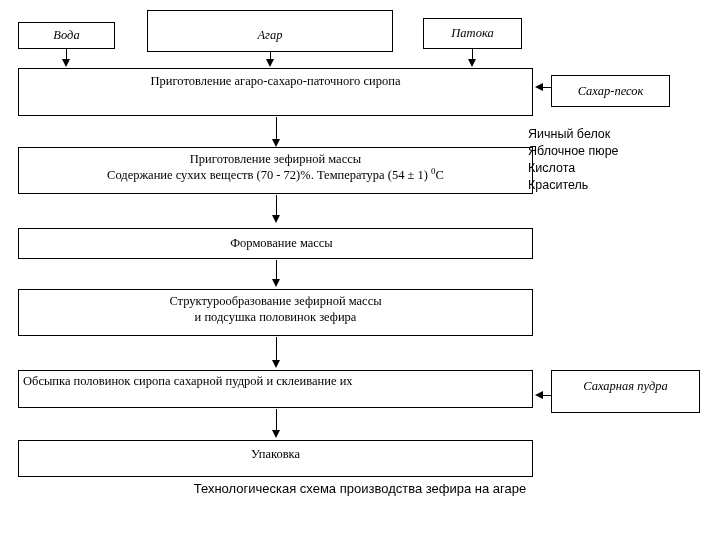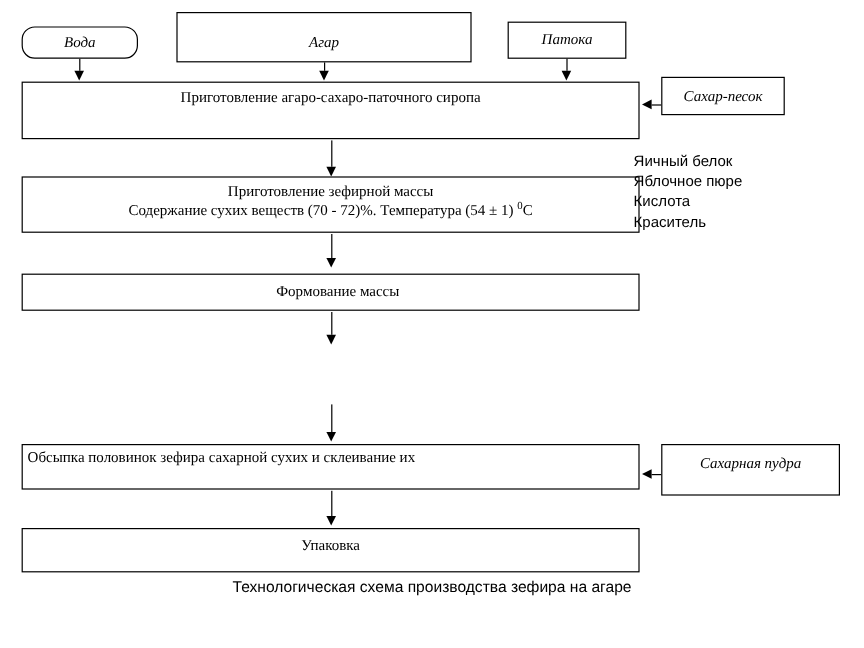--- a/index.html
+++ b/index.html
@@ -57,21 +57,21 @@
     text-align: center;
     font-family: "Liberation Sans", "DejaVu Sans", sans-serif;
     font-size: 13px;
   }
 </style>
 </head>
 <body>
 
 <div id="canvas">
 
-  <div class="box lbl-italic" style="left:18px; top:22px; width:97px; height:27px;border-radius:11px;">
+  <div class="box lbl-italic" style="left:18px; top:22px; width:97px; height:27px;">
     <span>Вода</span>
   </div>
 
   <div class="box lbl-italic" style="left:147px; top:10px; width:246px; height:42px; align-items:center; padding-top:9px; box-sizing:border-box;">
     <span>Агар</span>
   </div>
 
   <div class="box lbl-italic" style="left:423px; top:18px; width:99px; height:31px;">
     <span>Патока</span>
   </div>
@@ -79,21 +79,21 @@
   <div class="arrow-v" style="left:66px; top:49px; height:10px;"></div>
   <div class="arrow-v" style="left:270px; top:52px; height:7px;"></div>
   <div class="arrow-v" style="left:472px; top:49px; height:10px;"></div>
 
   <div class="box proc" style="left:18px; top:68px; width:515px; height:48px; padding-top:5px;">
     <div class="inner">
       <div>Приготовление агаро-сахаро-паточного сиропа</div>
     </div>
   </div>
 
-  <div class="box lbl-italic" style="left:551px; top:64px; width:103px; height:32px;">
+  <div class="box lbl-italic" style="left:551px; top:75px; width:119px; height:32px;">
     <span>Сахар-песок</span>
   </div>
   <div class="arrow-h" style="left:543px; top:87px; width:8px;"></div>
 
   <div class="arrow-v" style="left:276px; top:117px; height:22px;"></div>
 
   <div class="box proc" style="left:18px; top:147px; width:515px; height:47px; padding-top:4px;">
     <div class="inner">
       <div>Приготовление зефирной массы</div>
       <div><span>Содержание сухих веществ (70 - 72)%. Температура (54 ± 1) </span><sup>0</sup><span>С</span></div>
@@ -108,25 +108,31 @@
   </div>
 
   <div class="arrow-v" style="left:276px; top:195px; height:20px;"></div>
 
   <div class="box proc" style="left:18px; top:228px; width:515px; height:31px; display:flex; align-items:center; justify-content:center;padding-left:12px;">
     <div class="inner">Формование массы</div>
   </div>
 
   <div class="arrow-v" style="left:276px; top:260px; height:19px;"></div>
 
+  <div class="box proc" style="left:18px; top:289px; width:515px; height:47px; padding-top:4px;">
+    <div class="inner">
+      <div>Структурообразование зефирной массы</div>
+      <div>и подсушка половинок зефира</div>
+    </div>
+  </div>
 
   <div class="arrow-v" style="left:276px; top:337px; height:23px;"></div>
 
   <div class="box proc" style="left:18px; top:370px; width:515px; height:38px; padding:3px 4px; text-align:left;">
-    <div>Обсыпка половинок зефира сахарной сухих и склеивание их</div>
+    <div>Обсыпка половинок сиропа сахарной пудрой и склеивание их</div>
   </div>
 
   <div class="box lbl-italic" style="left:551px; top:370px; width:149px; height:43px; align-items:flex-start; padding-top:8px; box-sizing:border-box;">
     <span>Сахарная пудра</span>
   </div>
   <div class="arrow-h" style="left:543px; top:395px; width:8px;"></div>
 
   <div class="arrow-v" style="left:276px; top:409px; height:21px;"></div>
 
   <div class="box proc" style="left:18px; top:440px; width:515px; height:37px; padding-top:6px;">

